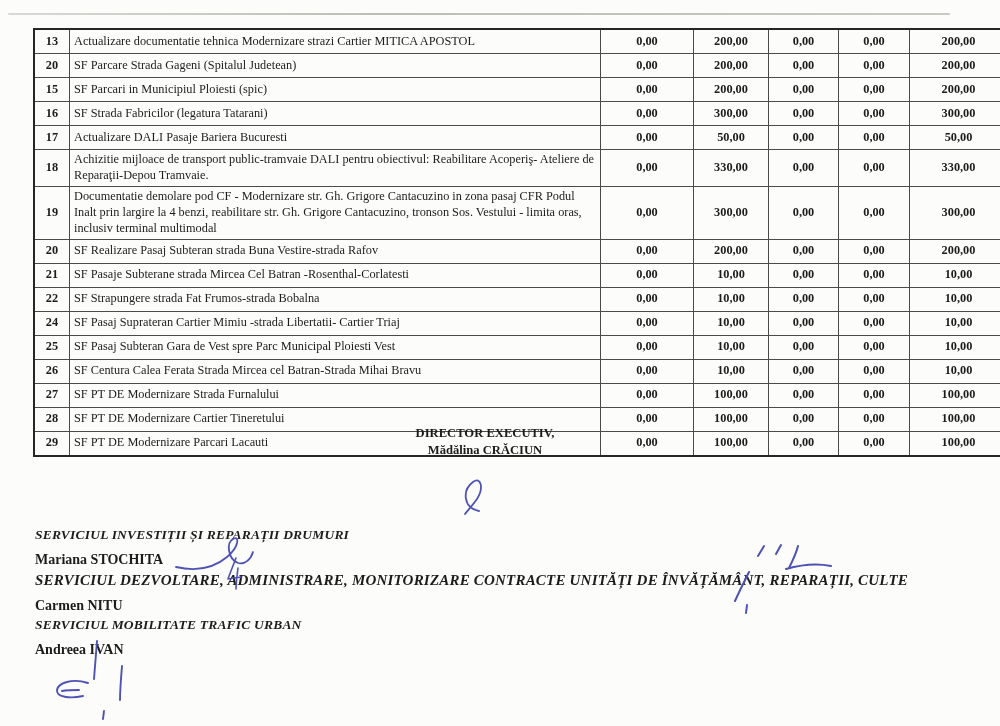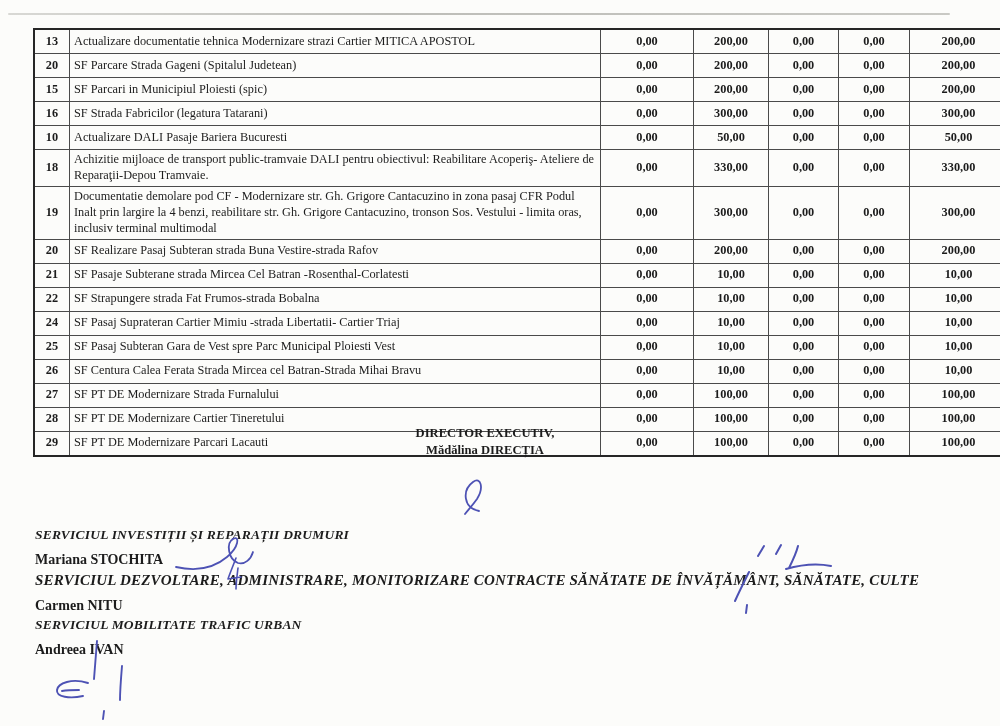--- a/index.html
+++ b/index.html
@@ -103,21 +103,21 @@
           <tr>
             <td class="c-nr">16</td>
             <td class="c-desc">SF Strada Fabricilor (legatura Tatarani)</td>
             <td class="c-num c-n1">0,00</td>
             <td class="c-num c-n2">300,00</td>
             <td class="c-num c-n3">0,00</td>
             <td class="c-num c-n4">0,00</td>
             <td class="c-num c-n5">300,00</td>
           </tr>
           <tr>
-            <td class="c-nr">10</td>
+            <td class="c-nr">17</td>
             <td class="c-desc">Actualizare DALI Pasaje Bariera Bucuresti</td>
             <td class="c-num c-n1">0,00</td>
             <td class="c-num c-n2">50,00</td>
             <td class="c-num c-n3">0,00</td>
             <td class="c-num c-n4">0,00</td>
             <td class="c-num c-n5">50,00</td>
           </tr>
           <tr>
             <td class="c-nr">18</td>
             <td class="c-desc">Achizitie mijloace de transport public-tramvaie DALI pentru obiectivul: Reabilitare Acoperiş- Ateliere de Reparaţii-Depou Tramvaie.</td>
@@ -216,30 +216,30 @@
             <td class="c-num c-n3">0,00</td>
             <td class="c-num c-n4">0,00</td>
             <td class="c-num c-n5">100,00</td>
           </tr>
         </tbody>
     </table>
   </div>
 
   <div class="direction-block">
     <div class="l2">DIRECTOR EXECUTIV,</div>
-    <div class="l3">Mădălina DIRECȚIA</div>
+    <div class="l3">Mădălina CRĂCIUN</div>
   </div>
 
   <div class="dept d1">
     <div class="title">SERVICIUL  INVESTIȚII ȘI REPARAȚII DRUMURI</div>
     <div class="person">Mariana STOCHITA</div>
   </div>
 
   <div class="dept d2 dept-2">
-    <div class="title">SERVICIUL DEZVOLTARE, ADMINISTRARE, MONITORIZARE CONTRACTE SĂNĂTATE DE ÎNVĂȚĂMÂNT, SĂNĂTATE, CULTE</div>
+    <div class="title">SERVICIUL DEZVOLTARE, ADMINISTRARE, MONITORIZARE CONTRACTE UNITĂȚI DE ÎNVĂȚĂMÂNT, REPARAȚII, CULTE</div>
     <div class="person">Carmen NITU</div>
   </div>
 
   <div class="dept d3">
     <div class="title">SERVICIUL MOBILITATE TRAFIC URBAN</div>
     <div class="person">Andreea IVAN</div>
   </div>
 
   <svg class="ink" width="1000" height="726" viewBox="0 0 1000 726">
 

